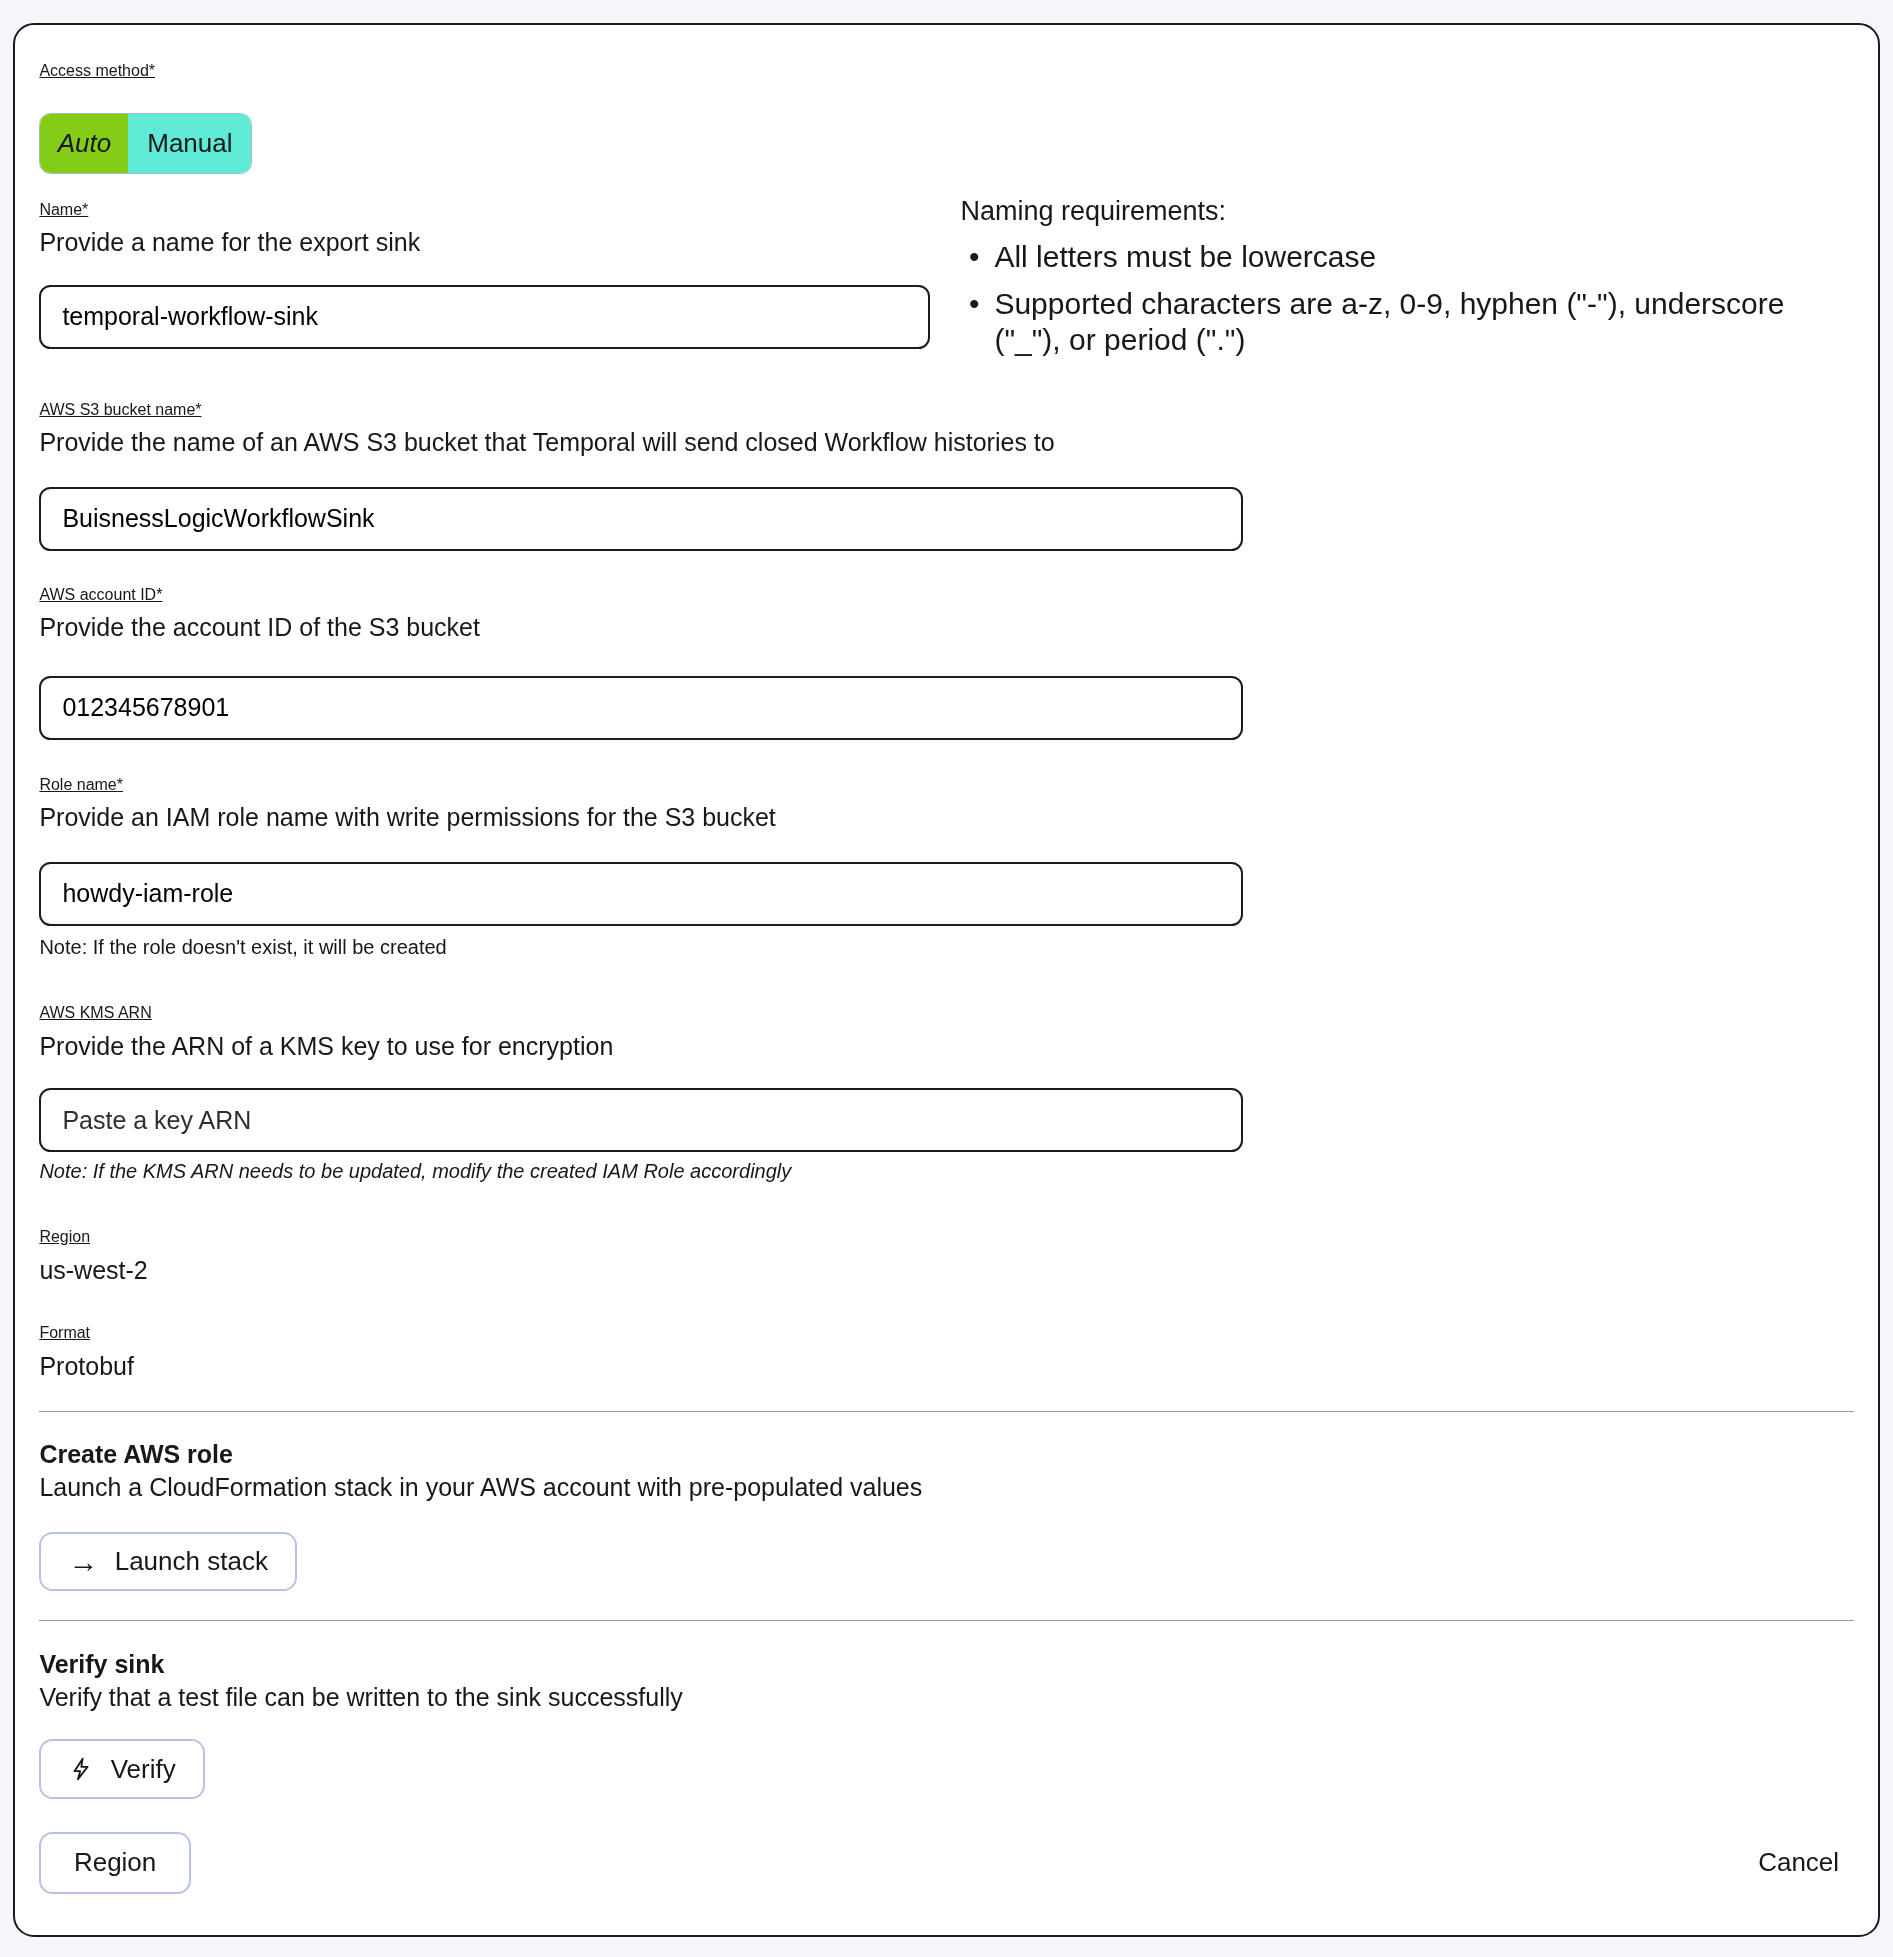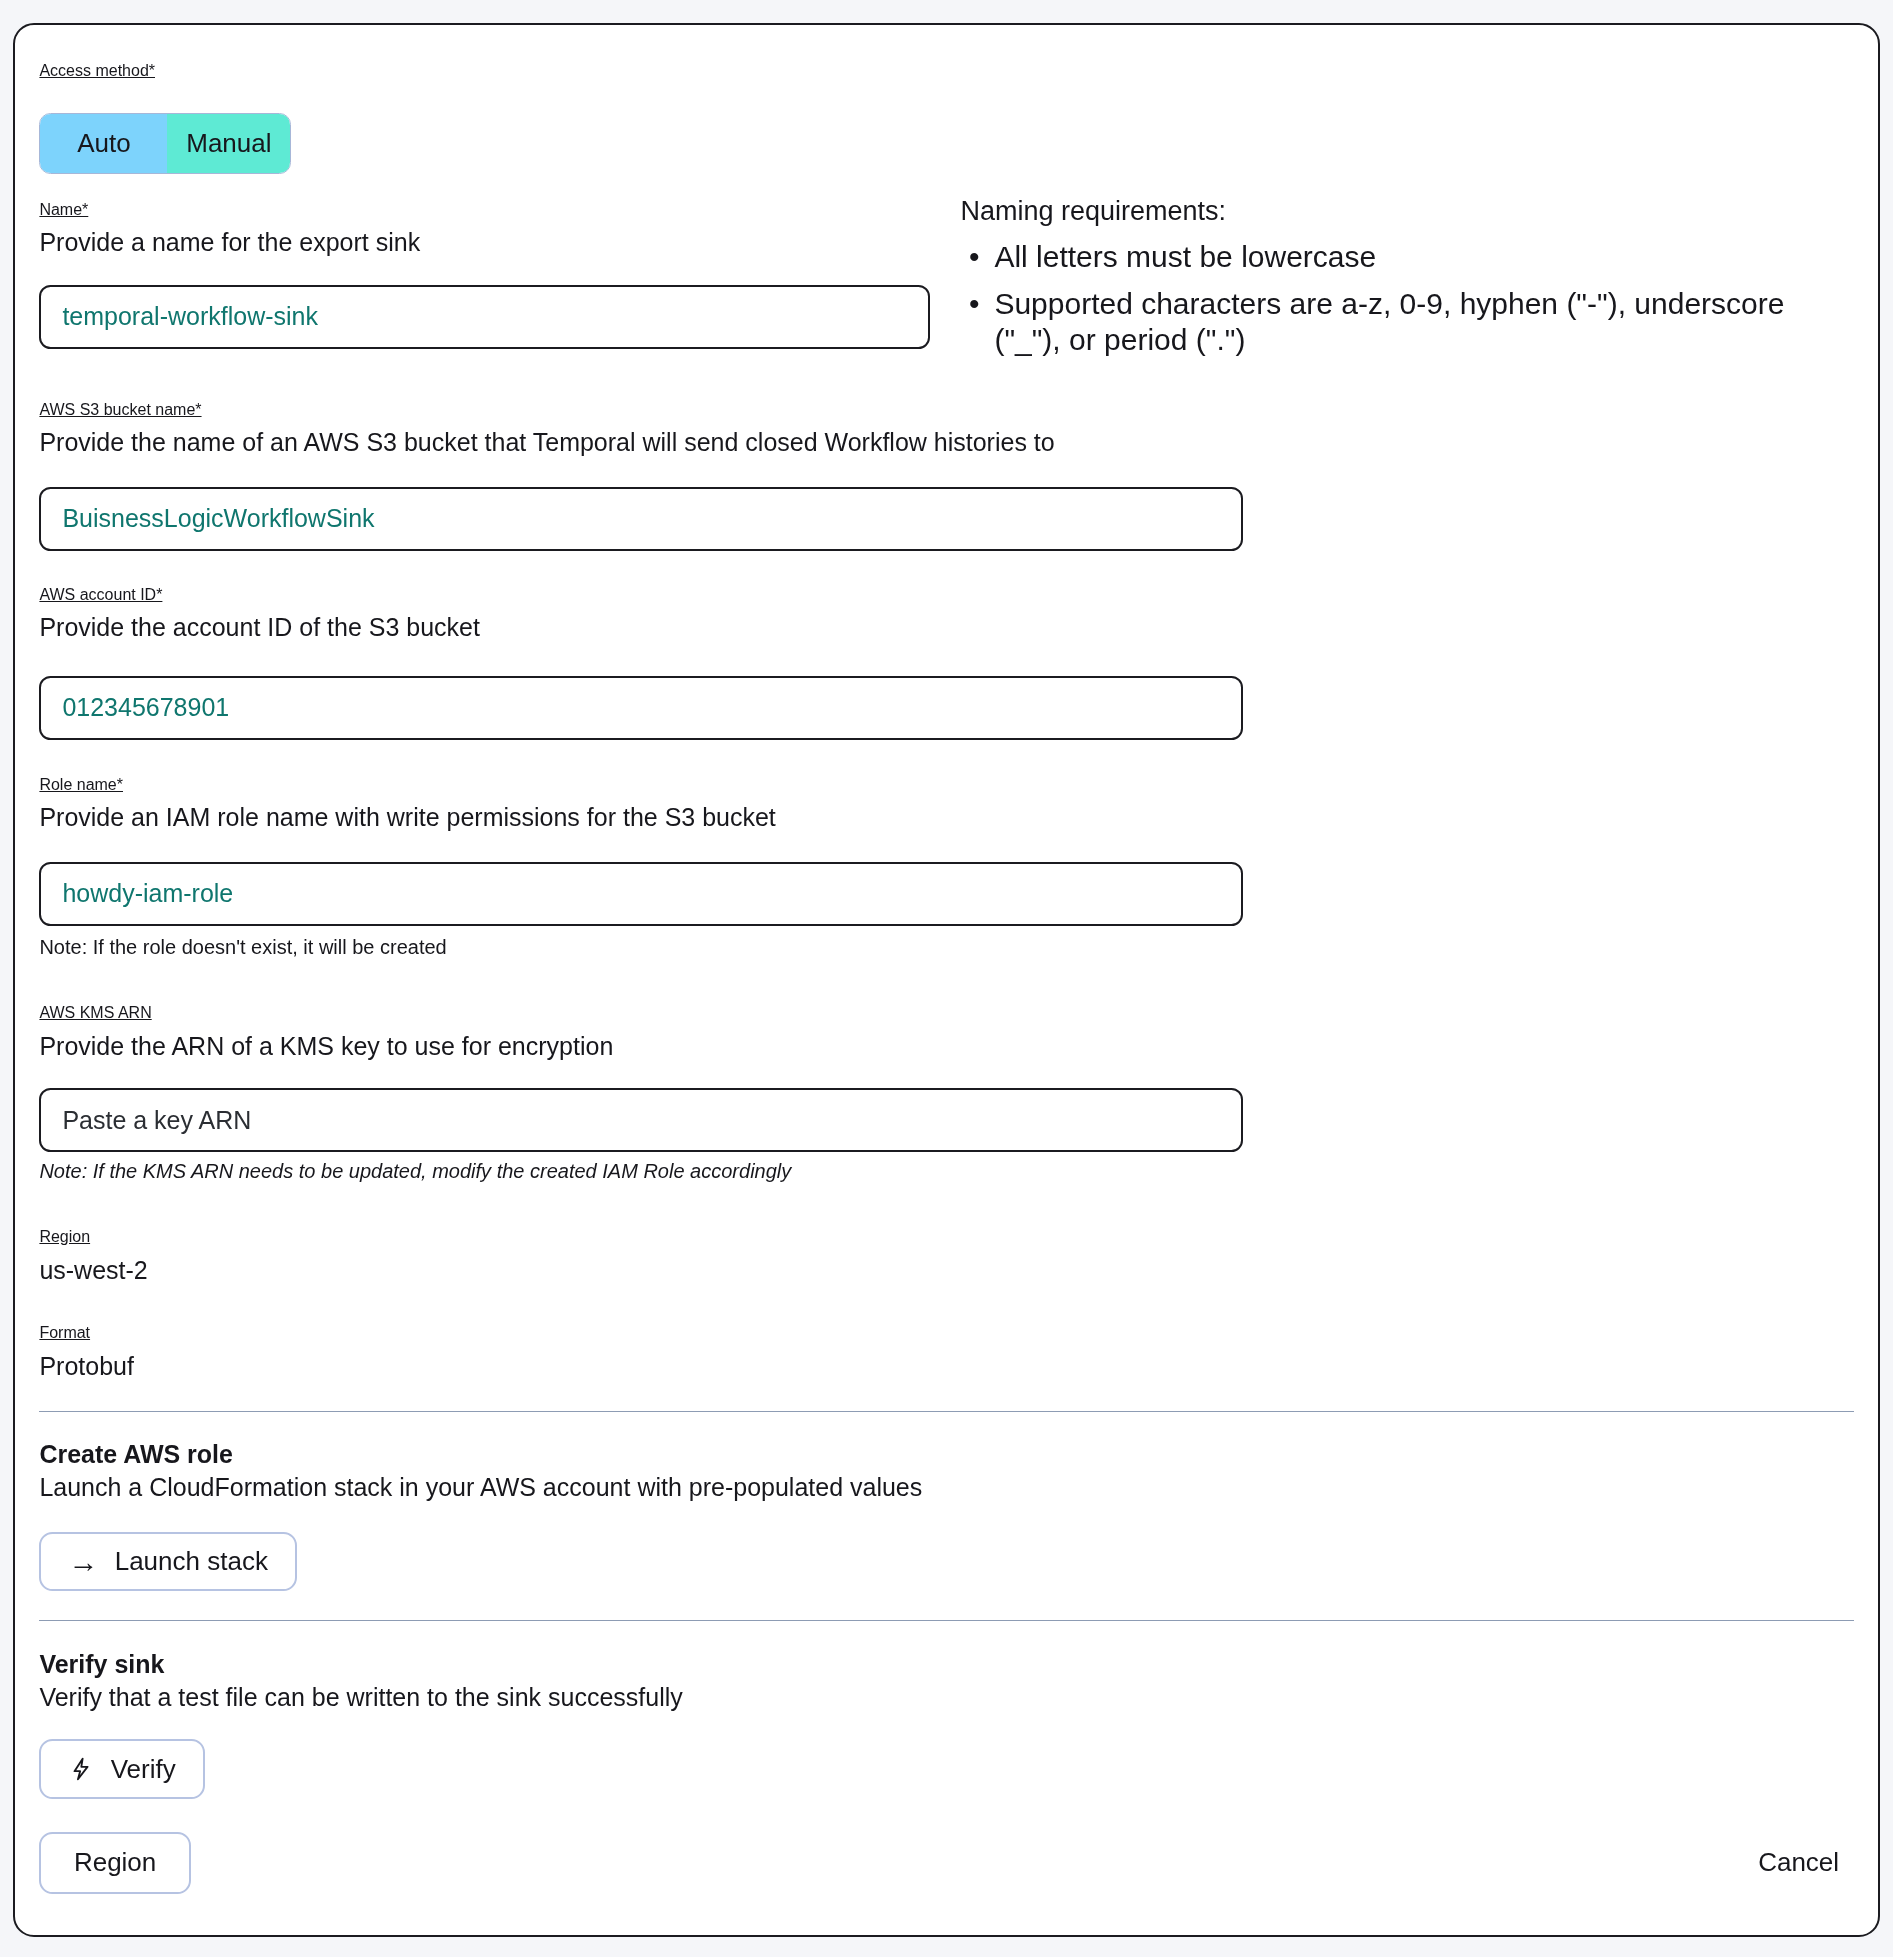--- a/index.html
+++ b/index.html
@@ -25,21 +25,21 @@
   .note        { font-size:20px; line-height:25px; margin-top:9.6px; }
   .section-title { font-size:25px; line-height:32.5px; font-weight:700; }
 
   input.text-input {
     display:block;
     height:64px;
     border:2.4px solid #1b1b20;
     border-radius:11.5px;
     font-family:"Liberation Sans", sans-serif;
     font-size:25px;
-    color:#0f766e;
+    color:#000000;
     padding:0 21px;
     margin-top:26px;
     background:#fff;
     outline:none;
   }
   input.text-input::placeholder { color:#2b2e33; opacity:1; }
   .w-wide   { width:1204px; }
   .w-narrow { width:891px; }
 
   .toggle {
@@ -48,21 +48,21 @@
     height:61px;
     border:1.9px solid #a7b7d8;
     border-radius:11.5px;
     overflow:hidden;
     background:#fff;
   }
   .toggle .seg {
     display:flex; align-items:center; justify-content:center;
     font-size:26px; cursor:default;
   }
-  .seg-auto   { width:127px; background:#7dd3fc; }
+  .seg-auto   { width:88px; background:#84cc16;font-style:italic; }
   .seg-manual { width:123px; background:#5eead4; }
 
   .row { display:flex; margin-top:20px; }
   .col-left  { width:891px; flex:none; }
   .col-right { margin-left:30px; width:860px; flex:none; }
 
   .nr-title { font-size:27px; line-height:34px; }
   .nr-list  { margin:11.5px 0 0 0; padding:0; list-style:none;
               font-size:30px; line-height:36px; }
   .nr-list li { position:relative; padding-left:34px; margin-top:10.5px; }

